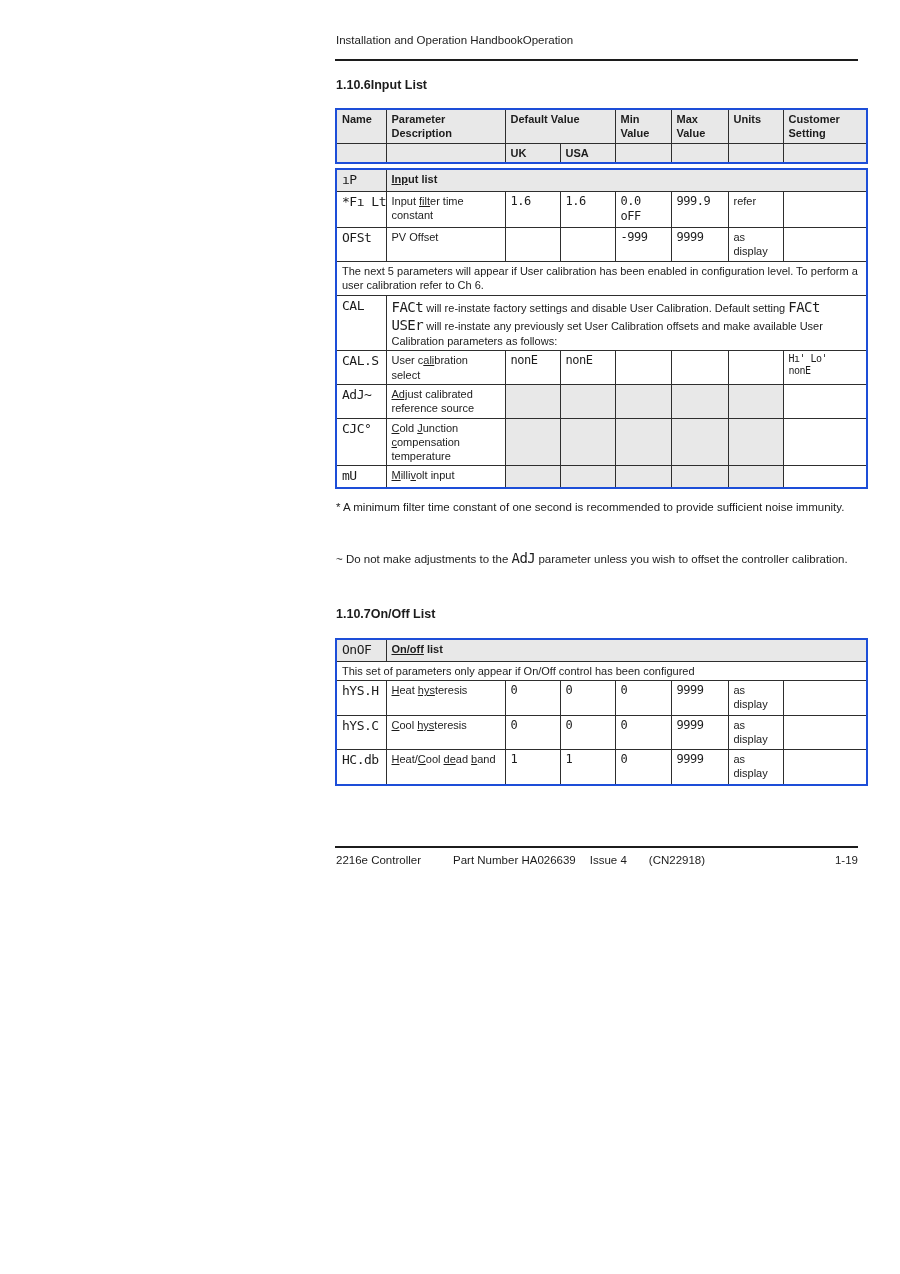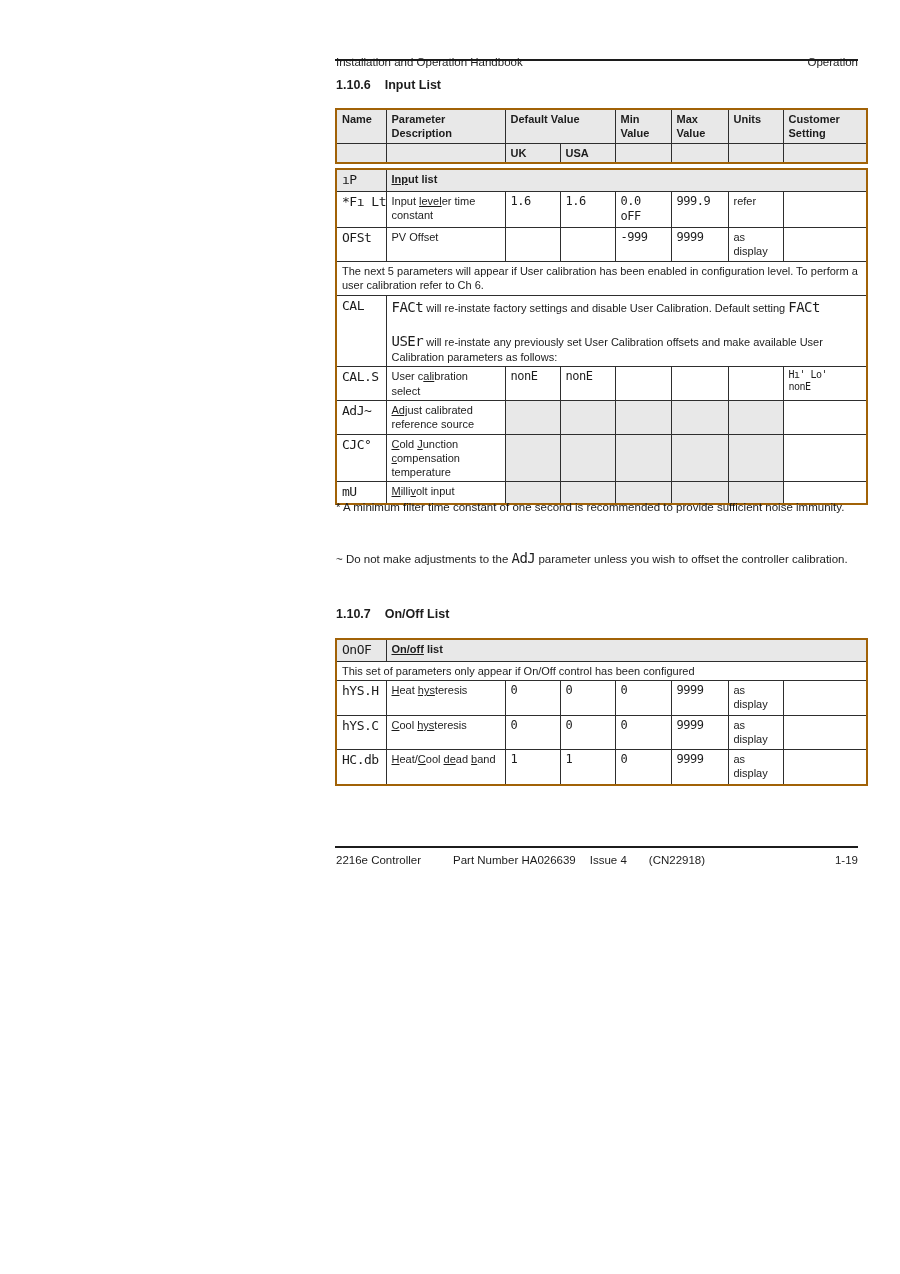--- a/index.html
+++ b/index.html
@@ -8,43 +8,43 @@
   .page {
     position: relative;
     width: 900px;
     height: 1274px;
     background: #ffffff;
     overflow: hidden;
   }
 
   
   .running-header {
-    position: absolute; top: 56px; left: 336px; width: 522px;
-    display: flex; justify-content: space-between;
+    position: absolute; top: 34px; left: 336px; width: 522px;
+    display: flex; justify-content: flex-start;
     font-size: 11.5px;
   }
   .header-rule {
     position: absolute; top: 59px; left: 335px; width: 523px;
     border-top: 2px solid #1c1c1c;
   }
 
   .section-heading {
     position: absolute; left: 336px;
     font-size: 12.5px; font-weight: bold;
   }
-  .section-heading .sec-num { margin-right: 14px; }
+  .section-heading .sec-num { }
 
   table {
     border-collapse: collapse;
     table-layout: fixed;
     width: 531px;
     font-size: 11px;
   }
   table, td { border: 1px solid #2e2e2e; }
-  table { border: 2px solid #a16207; }
+  table { border: 2px solid #1d4ed8; }
   td { padding: 2px 5px; vertical-align: top; line-height: 1.3; }
   .shade { background: #e8e8e8; }
   .bold { font-weight: bold; }
   .u { text-decoration: underline; }
 
   
   .seg, .seg-inline {
     font-family: "DejaVu Sans Mono", monospace;
     letter-spacing: -0.5px;
     white-space: nowrap;
@@ -61,21 +61,21 @@
   .t1 td { font-weight: bold; }
   tr.h33 { height: 33px; } tr.h16 { height: 16px; }
   tr.h21 { height: 21px; } tr.h34 { height: 34px; }
   tr.h32 { height: 32px; } tr.h50 { height: 50px; }
   tr.h28 { height: 28px; } tr.h30 { height: 30px; }
   tr.h17 { height: 17px; } tr.h46 { height: 46px; }
   tr.h20 { height: 20px; } tr.h22 { height: 22px; }
   tr.h35 { height: 35px; }
 
   .note-cell { padding: 2px 5px; }
-  .cal-par + .cal-par { margin-top: 16px; }
+  .cal-par + .cal-par { margin-top: 0; }
 
   .footnote {
     position: absolute; left: 336px; width: 528px;
     font-size: 11.5px; line-height: 1.35;
   }
   .fn1 { top: 500px; }
   .fn2 { top: 549px; }
 
   .footer-rule {
     position: absolute; top: 846px; left: 335px; width: 523px;
@@ -162,21 +162,21 @@
         <col style="width:55px">
         <col style="width:84px">
     </colgroup>
     <tbody>
         <tr class="h21">
       <td class="shade name-cell"><span class="seg">ıP</span></td>
       <td class="shade bold" colspan="7"><span><span class="u">Inp</span><span>ut list</span></span></td>
     </tr>
     <tr class="h34">
       <td class="name-cell"><span class="seg">*Fı Lt</span></td>
-      <td><span><span>Input </span><span class="u">level</span><span>er time constant</span></span></td>
+      <td><span><span>Input </span><span class="u">filt</span><span>er time constant</span></span></td>
       <td><span class="val">1.6</span></td>
       <td><span class="val">1.6</span></td>
       <td><span class="val">0.0  oFF</span></td>
       <td><span class="val">999.9</span></td>
       <td><span>refer</span></td>
       <td><span></span></td>
     </tr>
     <tr class="h34">
       <td class="name-cell"><span class="seg">OFSt</span></td>
       <td><span><span>PV Offset</span></span></td>

